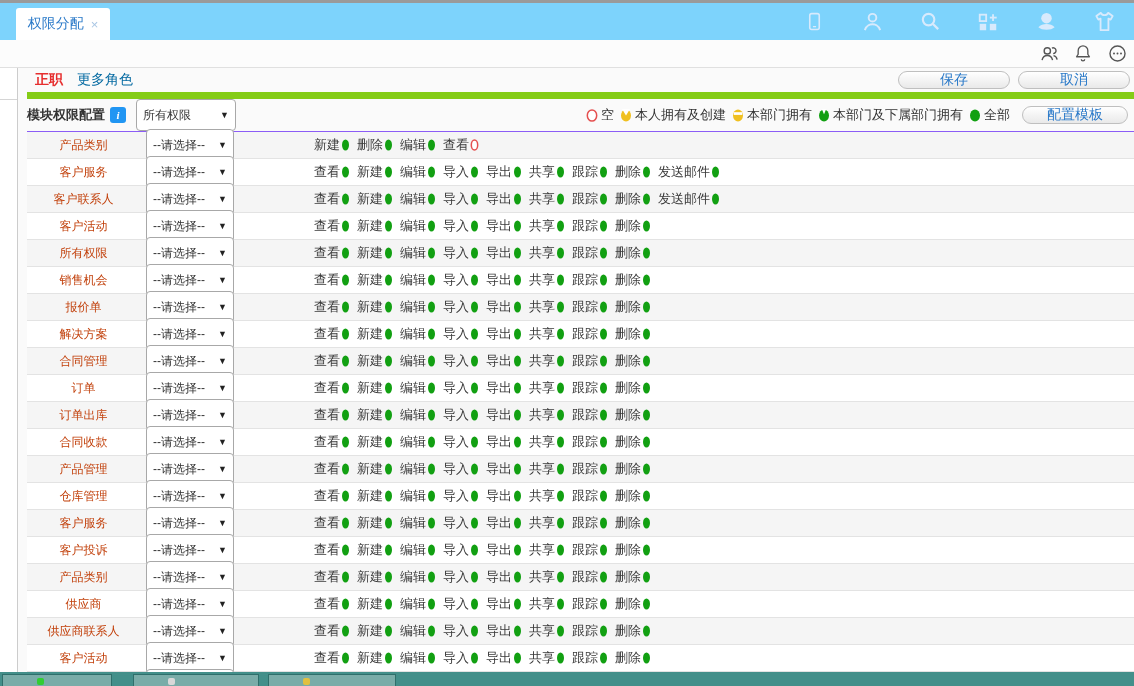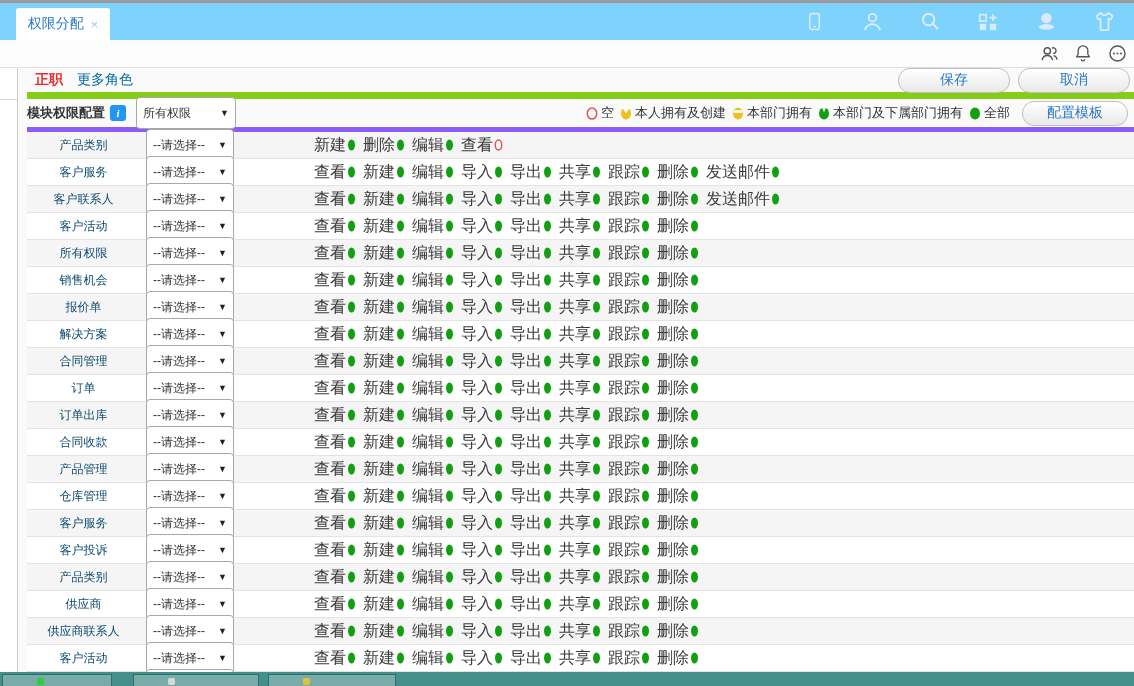--- a/index.html
+++ b/index.html
@@ -24,47 +24,47 @@
 
   
   .content { position:absolute; top:68px; left:0; right:0; bottom:0; background:#fafafa; }
   .gutter { position:absolute; left:0; top:0; bottom:0; width:18px; background:#ffffff; border-right:1px solid #cccccc; }
   .gutter .tick { position:absolute; left:0; right:0; height:1px; background:#d5d5d5; }
   .main { position:absolute; left:27px; right:0; top:0; bottom:0; }
 
   .role-row { height:31px; display:flex; align-items:center; border-bottom:7px solid #84cc16; padding:0 4px; }
   .role-active { color:#e62e2e; font-size:14px; font-weight:bold; margin-left:4px; cursor:pointer; }
   .role-more { color:#0369a1; font-size:14px; margin-left:14px; cursor:pointer; }
-  .pill-btn { width:112px; height:25px; border:1px solid #bfbfbf; border-radius:12px;
+  .pill-btn { width:112px; height:18px; border:1px solid #bfbfbf; border-radius:12px;
               background:linear-gradient(#ffffff,#e9e9e9); color:#2878c8; font-size:14px;
               display:flex; align-items:center; justify-content:center; cursor:pointer; }
   .role-row .pill-btn { margin-left:8px; }
   .role-row .spacer, .config-row .spacer { flex:1; }
 
-  .config-row { height:33px; display:flex; align-items:center; padding:0 6px 0 0; border-bottom:5px solid #8b5cf6; }
+  .config-row { height:33px; display:flex; align-items:center; padding:0 6px 0 0; border-bottom:1px solid #8b5cf6; }
   .config-label { font-size:13px; font-weight:bold; color:#333; }
   .info-icon { width:16px; height:16px; margin-left:5px; border-radius:3px; background:#2196f3; color:#fff;
                font-size:11px; font-weight:bold; font-style:italic; display:flex; align-items:center; justify-content:center;
                font-family:"Liberation Serif","DejaVu Serif",serif; cursor:pointer; }
   .selectbox { height:32px; background:#fff; border:1px solid #a8a8a8; border-radius:4px; font-size:12px; color:#333;
                display:flex; align-items:center; padding:0 6px; cursor:pointer; }
   .selectbox .caret { margin-left:auto; font-size:9px; color:#222; padding-left:8px; }
   .config-select { width:100px; margin-left:10px; }
 
   .legend { display:flex; align-items:center; gap:6px; font-size:13px; color:#333; }
   .legend .legend-item { display:flex; align-items:center; gap:3px; }
   .template-btn { width:106px; margin-left:12px; }
 
   .perm-table { }
   .prow { height:27px; display:flex; align-items:center; border-bottom:1px solid #e3e3e3; }
   .prow:nth-child(odd) { background:#f5f5f5; }
   .prow:nth-child(even) { background:#ffffff; }
-  .module-label { width:113px; text-align:center; font-size:12px; color:#0c4a6e; }
+  .module-label { width:113px; text-align:center; font-size:12px; color:#c2410c; }
   .row-select { width:88px; margin-left:6px; }
-  .perms { display:flex; align-items:center; margin-left:80px; gap:7px; font-size:16px; color:#3a3a3a; }
+  .perms { display:flex; align-items:center; margin-left:80px; gap:7px; font-size:13px; color:#3a3a3a; }
   .perm-item { display:flex; align-items:center; gap:1px; cursor:pointer; }
   .ball { display:inline-flex; }
 
   
   .taskbar { position:absolute; left:0; right:0; bottom:0; height:14px; background:#438f8a; display:flex; gap:9px; padding-left:2px; z-index:5; }
   .task-btn { margin-top:2px; height:14px; background:#79aca8; border:1px solid #2f6f6b; width:108px;
               display:flex; align-items:center; padding-left:34px; cursor:pointer; }
   .task-btn .dot { width:7px; height:7px; border-radius:2px; }
   .task-btn:nth-child(1){ width:110px; } .task-btn:nth-child(2){ width:126px; margin-left:12px; } .task-btn:nth-child(3){ width:128px; }
 </style>

